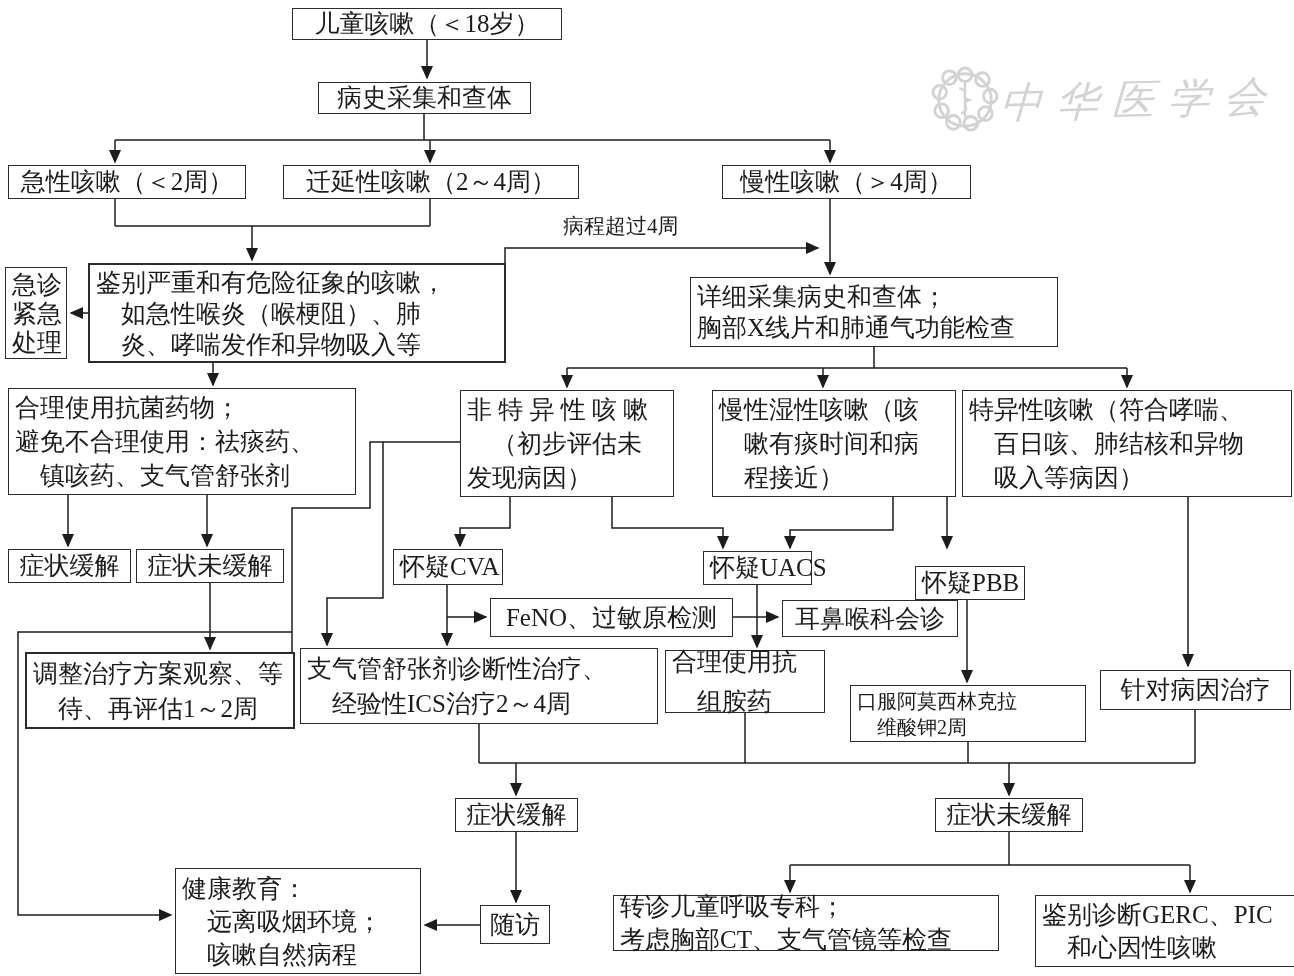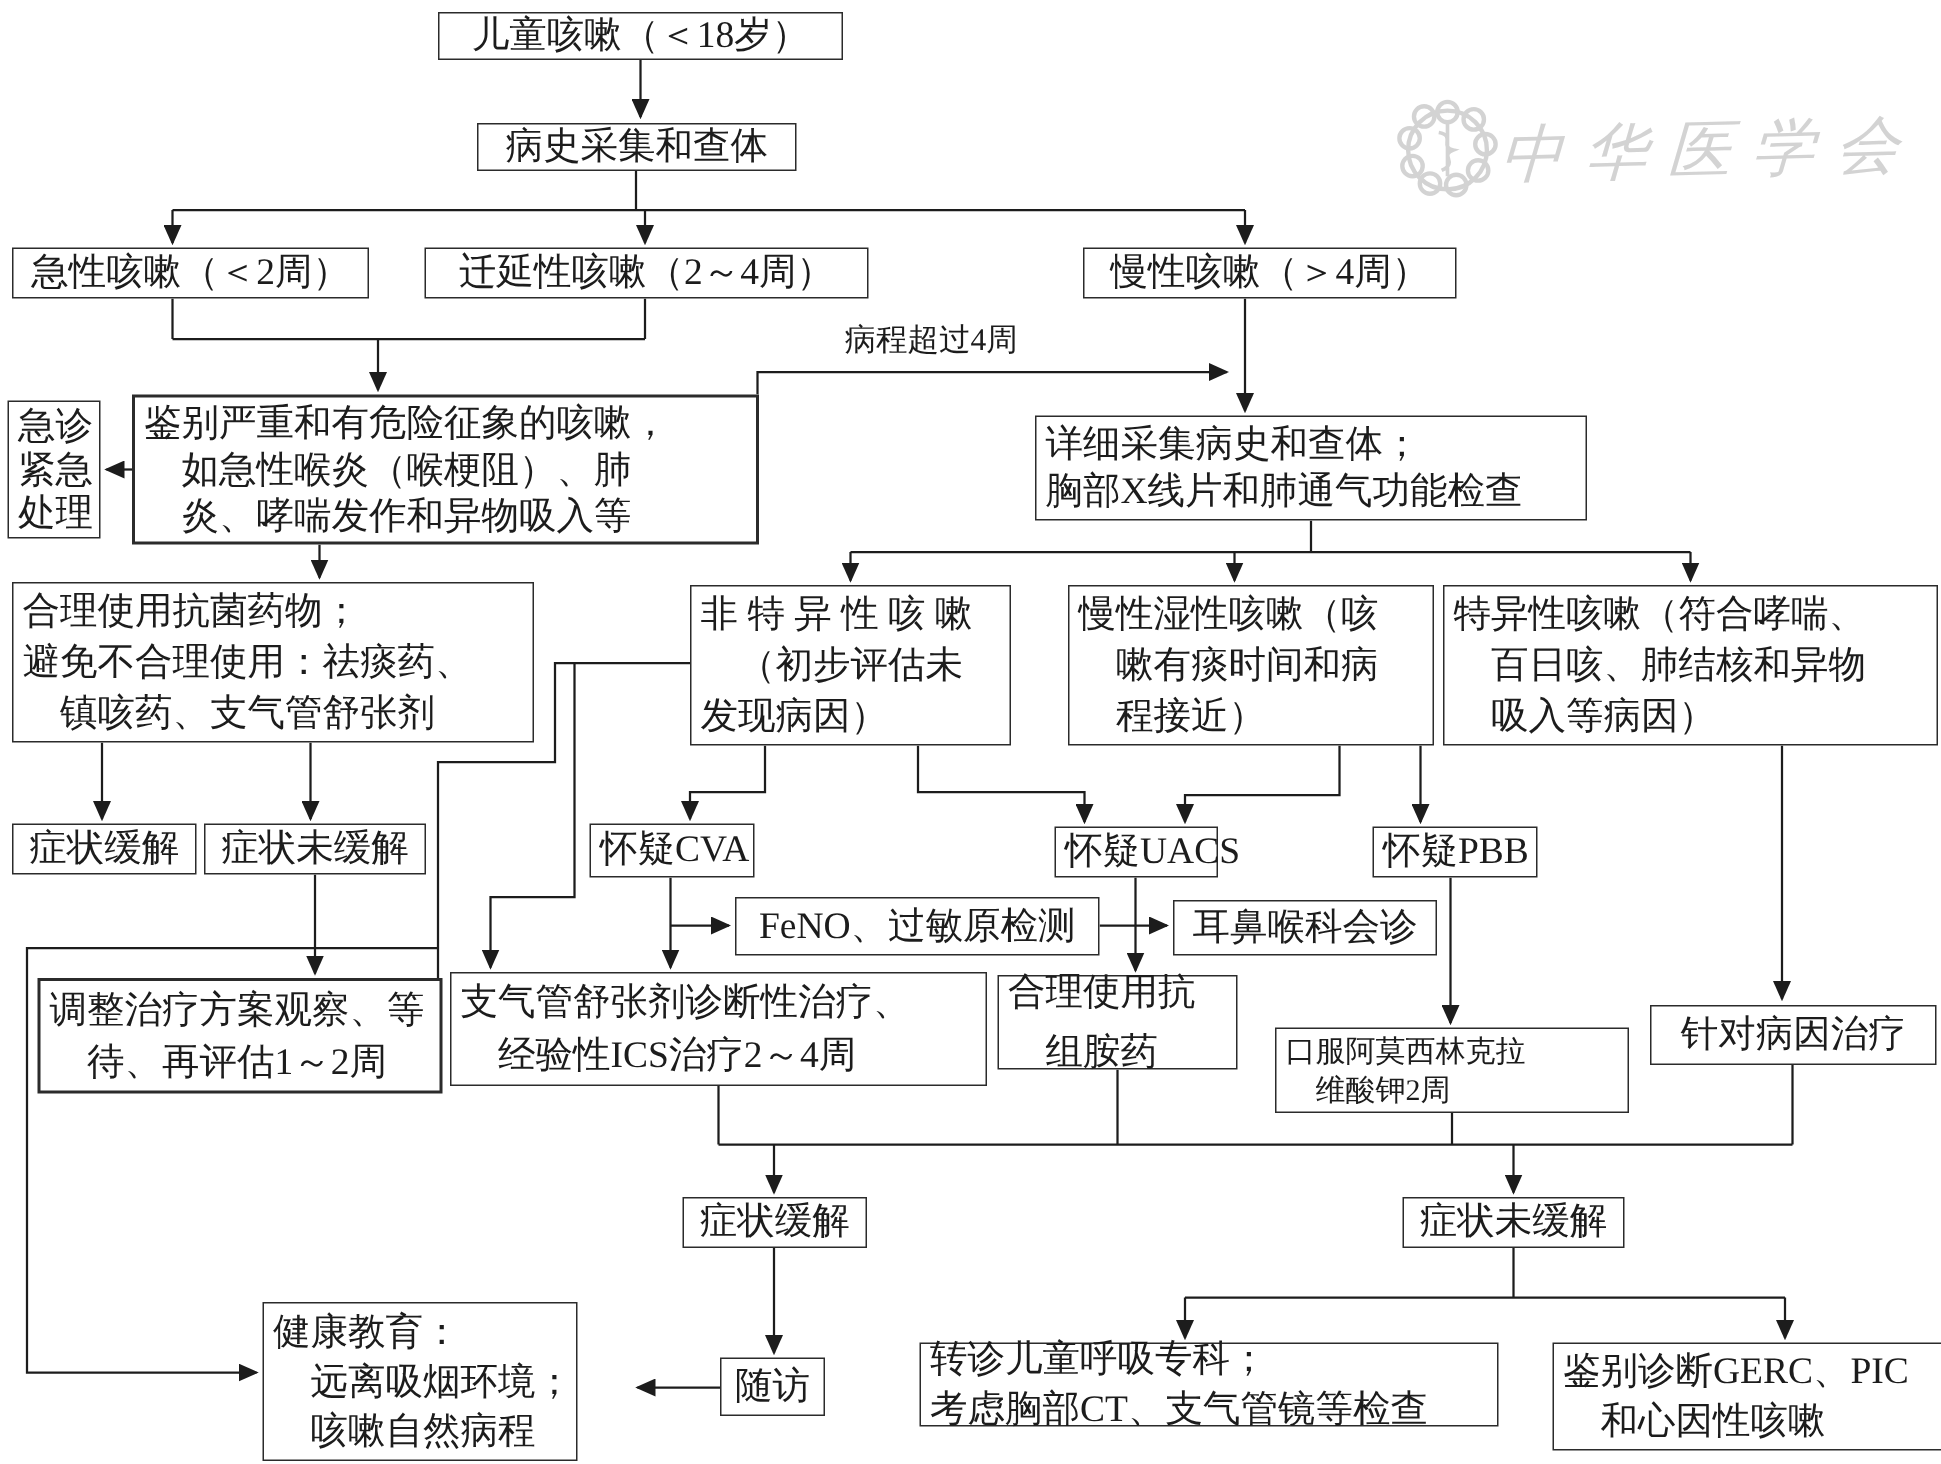--- a/index.html
+++ b/index.html
@@ -121,28 +121,28 @@
       <div class="node" style="left: 88px; top: 263px; width: 418px; height: 100px; line-height: 31px; border-width: 2px;"><div>鉴别严重和有危险征象的咳嗽，</div><div>　如急性喉炎（喉梗阻）、肺</div><div>　炎、哮喘发作和异物吸入等</div></div>
       <div class="node" style="left: 690px; top: 277px; width: 368px; height: 70px; line-height: 31px;"><div>详细采集病史和查体；</div><div>胸部X线片和肺通气功能检查</div></div>
       <div class="node" style="left: 8px; top: 388px; width: 348px; height: 107px; line-height: 34px; justify-content: space-between;"><div>合理使用抗菌药物；</div><div>避免不合理使用：祛痰药、</div><div>　镇咳药、支气管舒张剂</div></div>
       <div class="node" style="left: 460px; top: 390px; width: 214px; height: 107px; line-height: 34px;"><div>非 特 异 性 咳 嗽</div><div>　（初步评估未</div><div>发现病因）</div></div>
       <div class="node" style="left: 712px; top: 390px; width: 244px; height: 107px; line-height: 34px;"><div>慢性湿性咳嗽（咳</div><div>　嗽有痰时间和病</div><div>　程接近）</div></div>
       <div class="node" style="left: 962px; top: 390px; width: 330px; height: 107px; line-height: 34px;"><div>特异性咳嗽（符合哮喘、</div><div>　百日咳、肺结核和异物</div><div>　吸入等病因）</div></div>
       <div class="node c" style="left: 8px; top: 549px; width: 123px; height: 34px;"><div>症状缓解</div></div>
       <div class="node c" style="left: 136px; top: 549px; width: 148px; height: 34px;"><div>症状未缓解</div></div>
       <div class="node c" style="left: 393px; top: 549px; width: 110px; height: 36px;"><div>怀疑CVA</div></div>
       <div class="node c" style="left: 703px; top: 551px; width: 109px; height: 34px;"><div>怀疑UACS</div></div>
-      <div class="node c" style="left: 915px; top: 551px; width: 110px; height: 34px;"><div>怀疑PBB</div></div>
+      <div class="node c" style="left: 915px; top: 566px; width: 110px; height: 34px;"><div>怀疑PBB</div></div>
       <div class="node c" style="left: 490px; top: 598px; width: 243px; height: 39px;"><div>FeNO、过敏原检测</div></div>
       <div class="node c" style="left: 782px; top: 600px; width: 176px; height: 37px;"><div>耳鼻喉科会诊</div></div>
       <div class="node" style="left: 25px; top: 652px; width: 270px; height: 77px; line-height: 35px; border-width: 2.5px;"><div>调整治疗方案观察、等</div><div>　待、再评估1～2周</div></div>
       <div class="node" style="left: 300px; top: 648px; width: 358px; height: 76px; line-height: 35px;"><div>支气管舒张剂诊断性治疗、</div><div>　经验性ICS治疗2～4周</div></div>
       <div class="node" style="left: 665px; top: 650px; width: 160px; height: 63px; line-height: 28px; gap: 12px;"><div>合理使用抗</div><div>　组胺药</div></div>
       <div class="node" style="left: 850px; top: 685px; width: 236px; height: 57px; line-height: 26px; font-size: 20px;"><div>口服阿莫西林克拉</div><div>　维酸钾2周</div></div>
       <div class="node c" style="left: 1100px; top: 670px; width: 191px; height: 40px;"><div>针对病因治疗</div></div>
       <div class="node c" style="left: 455px; top: 798px; width: 123px; height: 34px;"><div>症状缓解</div></div>
       <div class="node c" style="left: 935px; top: 798px; width: 148px; height: 34px;"><div>症状未缓解</div></div>
-      <div class="node" style="left: 175px; top: 868px; width: 210px; height: 106px; line-height: 33px; justify-content: flex-end;"><div>健康教育：</div><div>　远离吸烟环境；</div><div>　咳嗽自然病程</div></div>
+      <div class="node" style="left: 175px; top: 868px; width: 246px; height: 106px; line-height: 33px; justify-content: flex-end;"><div>健康教育：</div><div>　远离吸烟环境；</div><div>　咳嗽自然病程</div></div>
       <div class="node c" style="left: 480px; top: 905px; width: 70px; height: 39px;"><div>随访</div></div>
       <div class="node" style="left: 613px; top: 895px; width: 386px; height: 56px; line-height: 33px;"><div>转诊儿童呼吸专科；</div><div>考虑胸部CT、支气管镜等检查</div></div>
       <div class="node" style="left: 1035px; top: 895px; width: 298px; height: 72px; line-height: 33px;"><div>鉴别诊断GERC、PIC</div><div>　和心因性咳嗽</div></div>
     </div>
 </div>
 
 </body></html>

